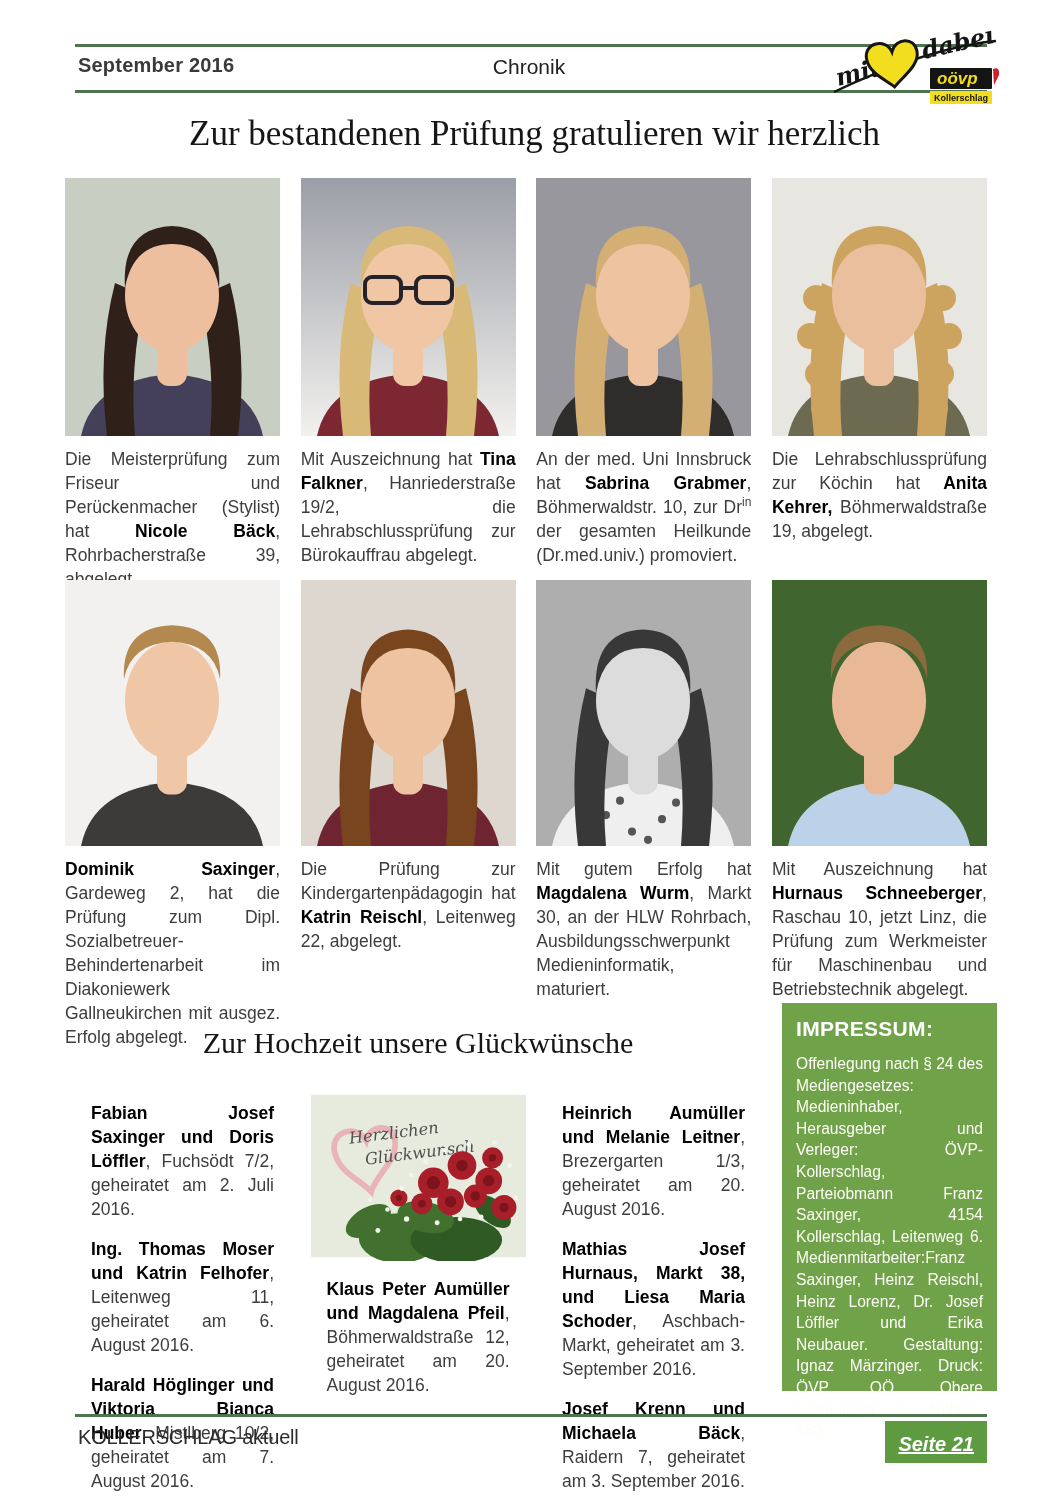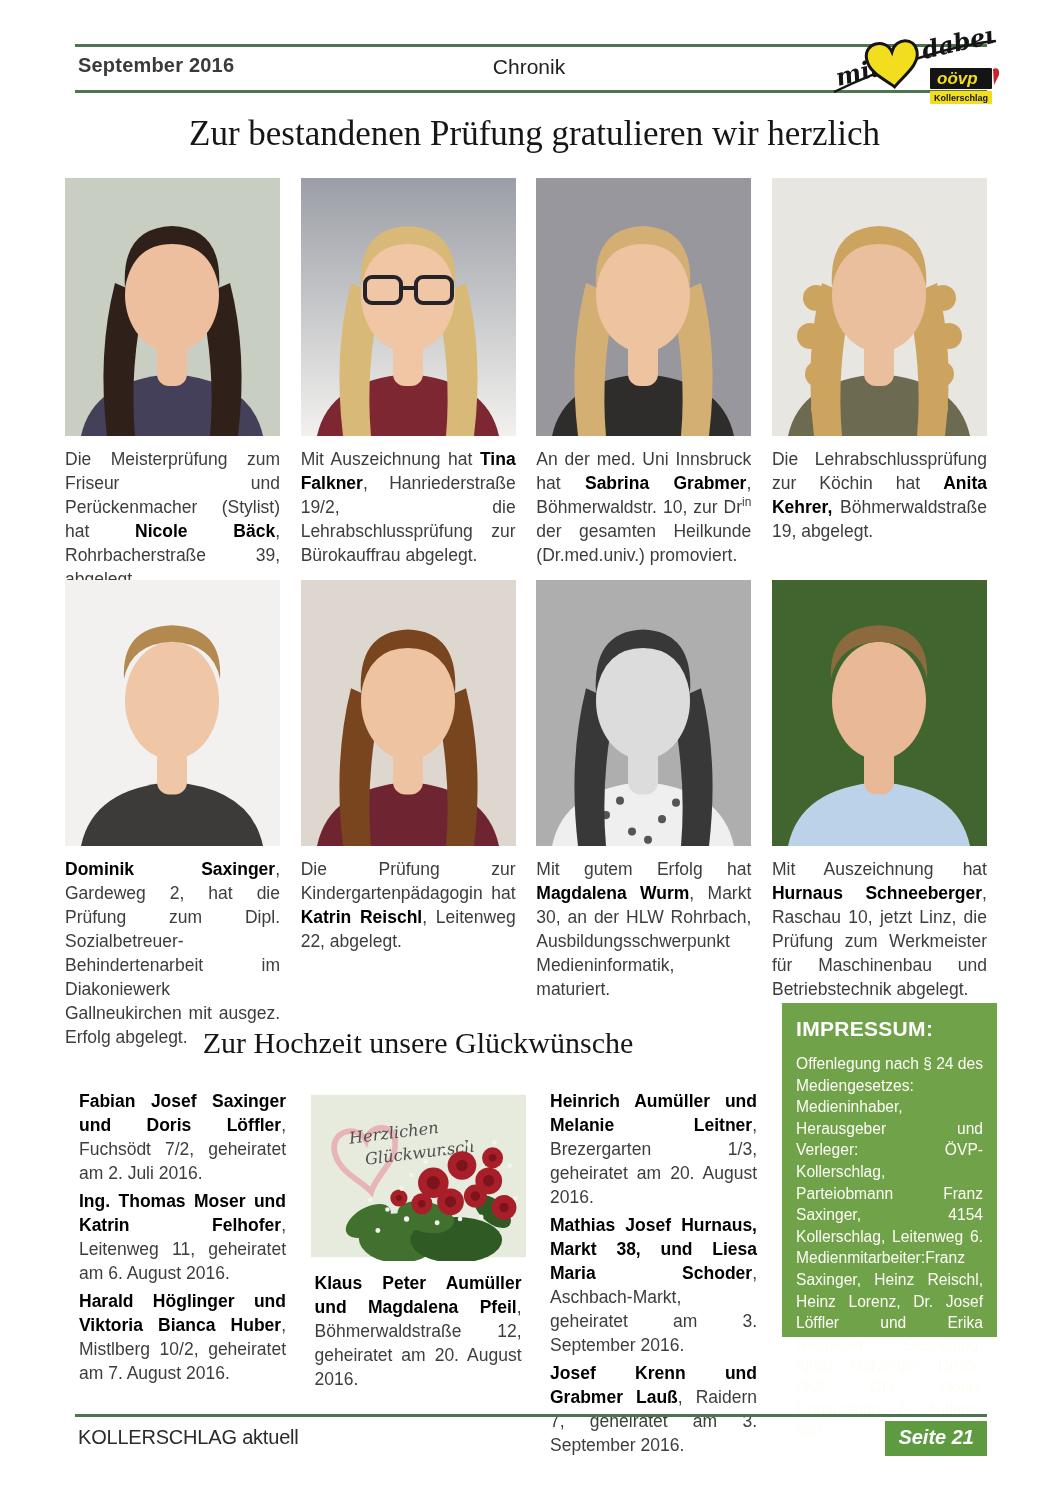--- a/index.html
+++ b/index.html
@@ -22,32 +22,32 @@
         justify-content:space-between;}
   .photo{margin:0;width:215px;height:100%;overflow:hidden;}
   .caption,.wed p{font-size:17.5px;line-height:24px;text-align:justify;hyphens:auto;color:#3d3d3d;}
   .caption{padding-top:11px;}
   .caption b,.wed b{color:#000;}
   sup{font-size:68%;line-height:0;}
   .wed-title{position:absolute;left:75px;top:1026px;width:686px;margin:0;text-align:center;
         font-family:"Liberation Serif",serif;font-weight:normal;font-size:30px;color:#161616;}
   .wed-grid{position:absolute;left:75px;top:1085px;width:686px;display:grid;
         grid-template-columns:repeat(3,215px);justify-content:space-between;align-items:start;}
-  .wed p{margin:4px;}
+  .wed p{margin:16px;}
   .flower{width:215px;height:170px;margin:6px 0 10px 0;display:block;}
   .flower-script{font-family:"DejaVu Serif",serif;font-style:italic;font-size:17px;fill:#4f4f4f;}
   .rose{fill:var(--rose);} .rose-core{fill:var(--roseDark);} .leaf{fill:var(--leaf);} .leaf2{fill:var(--leafDark);}
   .heart-outline{fill:none;stroke:var(--heartPink);stroke-width:6;opacity:.8;}
-  .impressum{position:absolute;left:782px;top:1003px;width:215px;height:334px;box-sizing:border-box;
+  .impressum{position:absolute;left:782px;top:1003px;width:215px;height:388px;box-sizing:border-box;
         background:var(--impressumGreen);color:#fff;padding:14px 14px 10px 14px;}
   .impressum h3{margin:0 0 12px 0;font-size:21px;letter-spacing:.3px;color:#fff;}
   .impressum .imp-body{font-size:15.6px;line-height:21.6px;text-align:justify;hyphens:auto;color:#fdfdf6;}
   .footer-pub{position:absolute;left:78px;top:1426px;font-size:20px;font-weight:500;color:#2b2b2b;letter-spacing:-.2px;}
   .page-badge{position:absolute;right:71px;top:1421px;background:var(--badgeGreen);color:#fff;
-        font-style:italic;font-weight:bold;font-size:20px;padding:5px 13px 7px 13px;}
+        font-style:italic;font-weight:bold;font-size:20px;padding:12px 13px 7px 13px;text-decoration:underline;}
 </style>
 </head>
 <body>
 
 <div class="page">
 
   <div id="rule-top" class="rule"></div>
   <div class="issue-date">September 2016</div>
   <div class="section-title">Chronik</div>
   <div id="rule-header" class="rule"></div>
@@ -234,21 +234,21 @@
             <circle cx="62" cy="110" r="2.2"></circle>
         </g>
       </svg>
       <div>
           <p><b>Klaus Peter Aumüller und Magdalena Pfeil</b><span>, Böhmerwaldstraße 12, geheiratet am 20. August 2016.</span></p>
         </div>
     </div>
     <div class="wed">
         <p><b>Heinrich Aumüller und Melanie Leitner</b><span>, Brezergarten 1/3, geheiratet am 20. August 2016.</span></p>
         <p><b>Mathias Josef Hurnaus, Markt 38, und Liesa Maria Schoder</b><span>, Aschbach-Markt, geheiratet am 3. September 2016.</span></p>
-        <p><b>Josef Krenn und Grabmer Lauß</b><span>, Raidern 7, geheiratet am 3. September 2016.</span></p>
+        <p><b>Josef Krenn und Michaela Bäck</b><span>, Raidern 7, geheiratet am 3. September 2016.</span></p>
       </div>
   </div>
 
   <div class="impressum">
     <h3>IMPRESSUM:</h3>
     <div class="imp-body">Offenlegung nach § 24 des Mediengesetzes: Medieninhaber, Herausgeber und Verleger: ÖVP-Kollerschlag, Parteiobmann Franz Saxinger, 4154 Kollerschlag, Leitenweg 6. Medienmitarbeiter:Franz Saxinger, Heinz Reischl, Heinz Lorenz, Dr. Josef Löffler und Erika Neubauer. Gestaltung: Ignaz Märzinger. Druck: ÖVP OÖ. Obere Donaulände 7, Auflage: 660.</div>
   </div>
 
   <div id="rule-footer" class="rule"></div>
   <div class="footer-pub">KOLLERSCHLAG aktuell</div>

